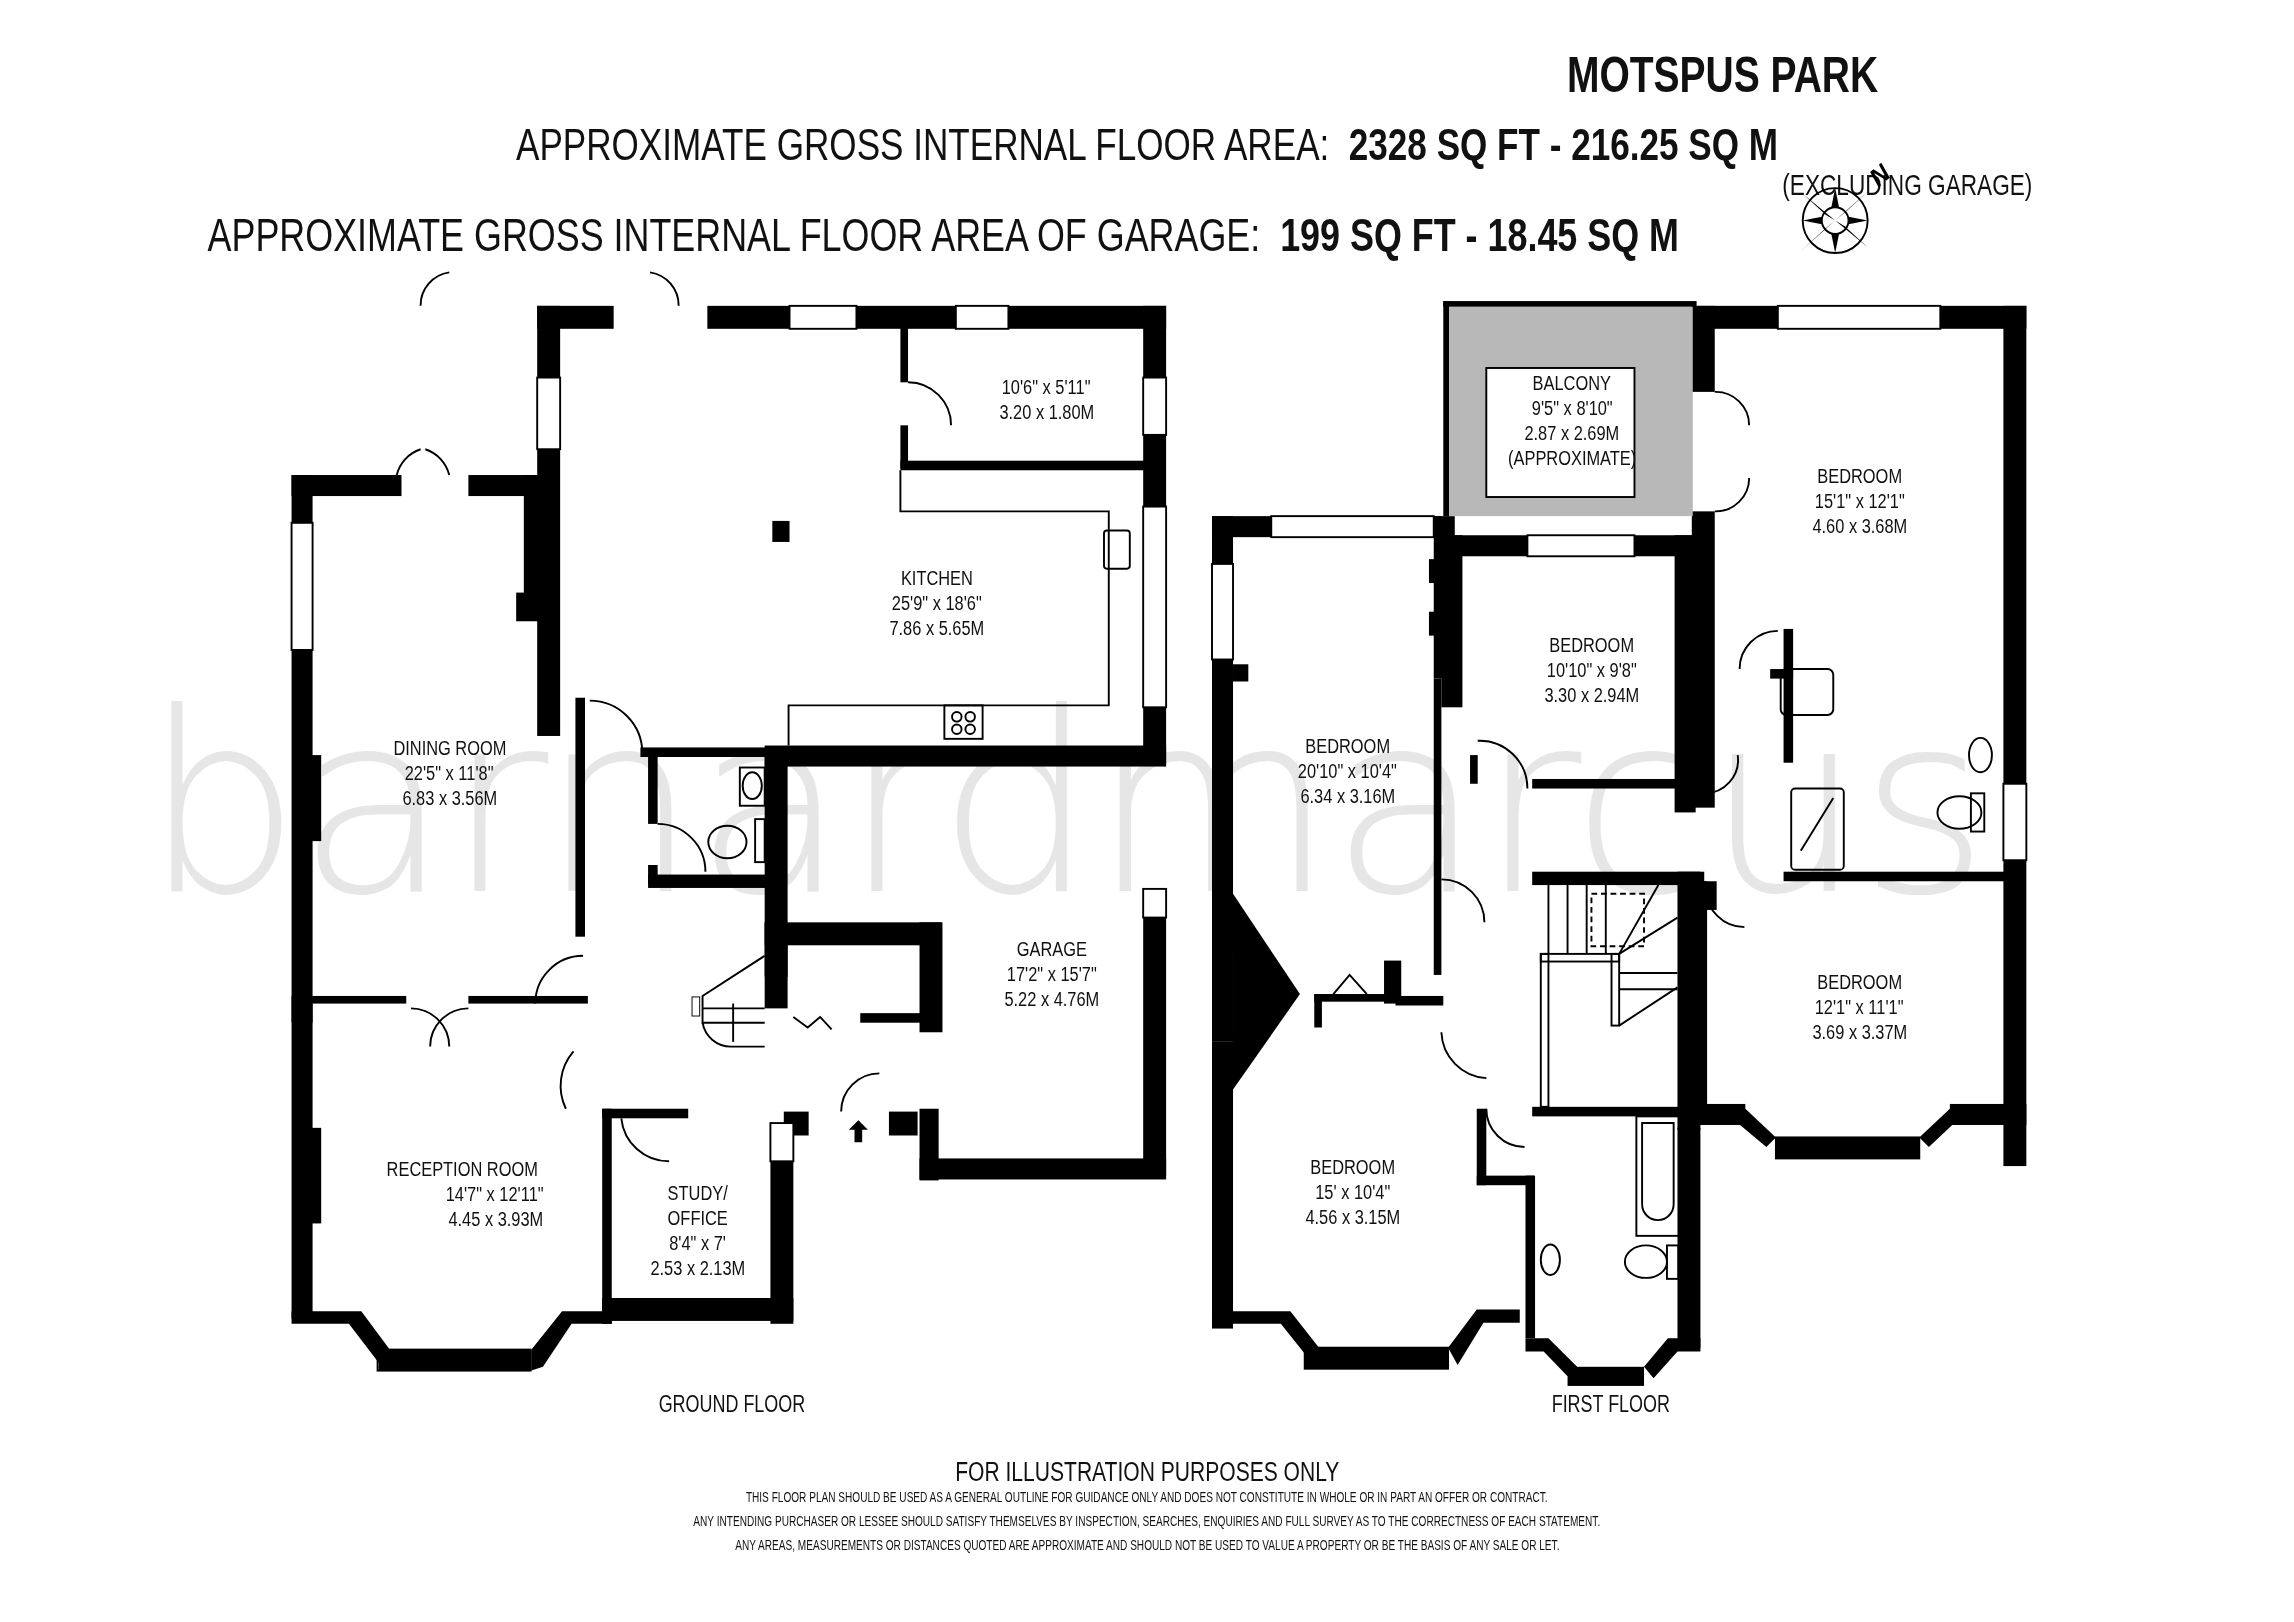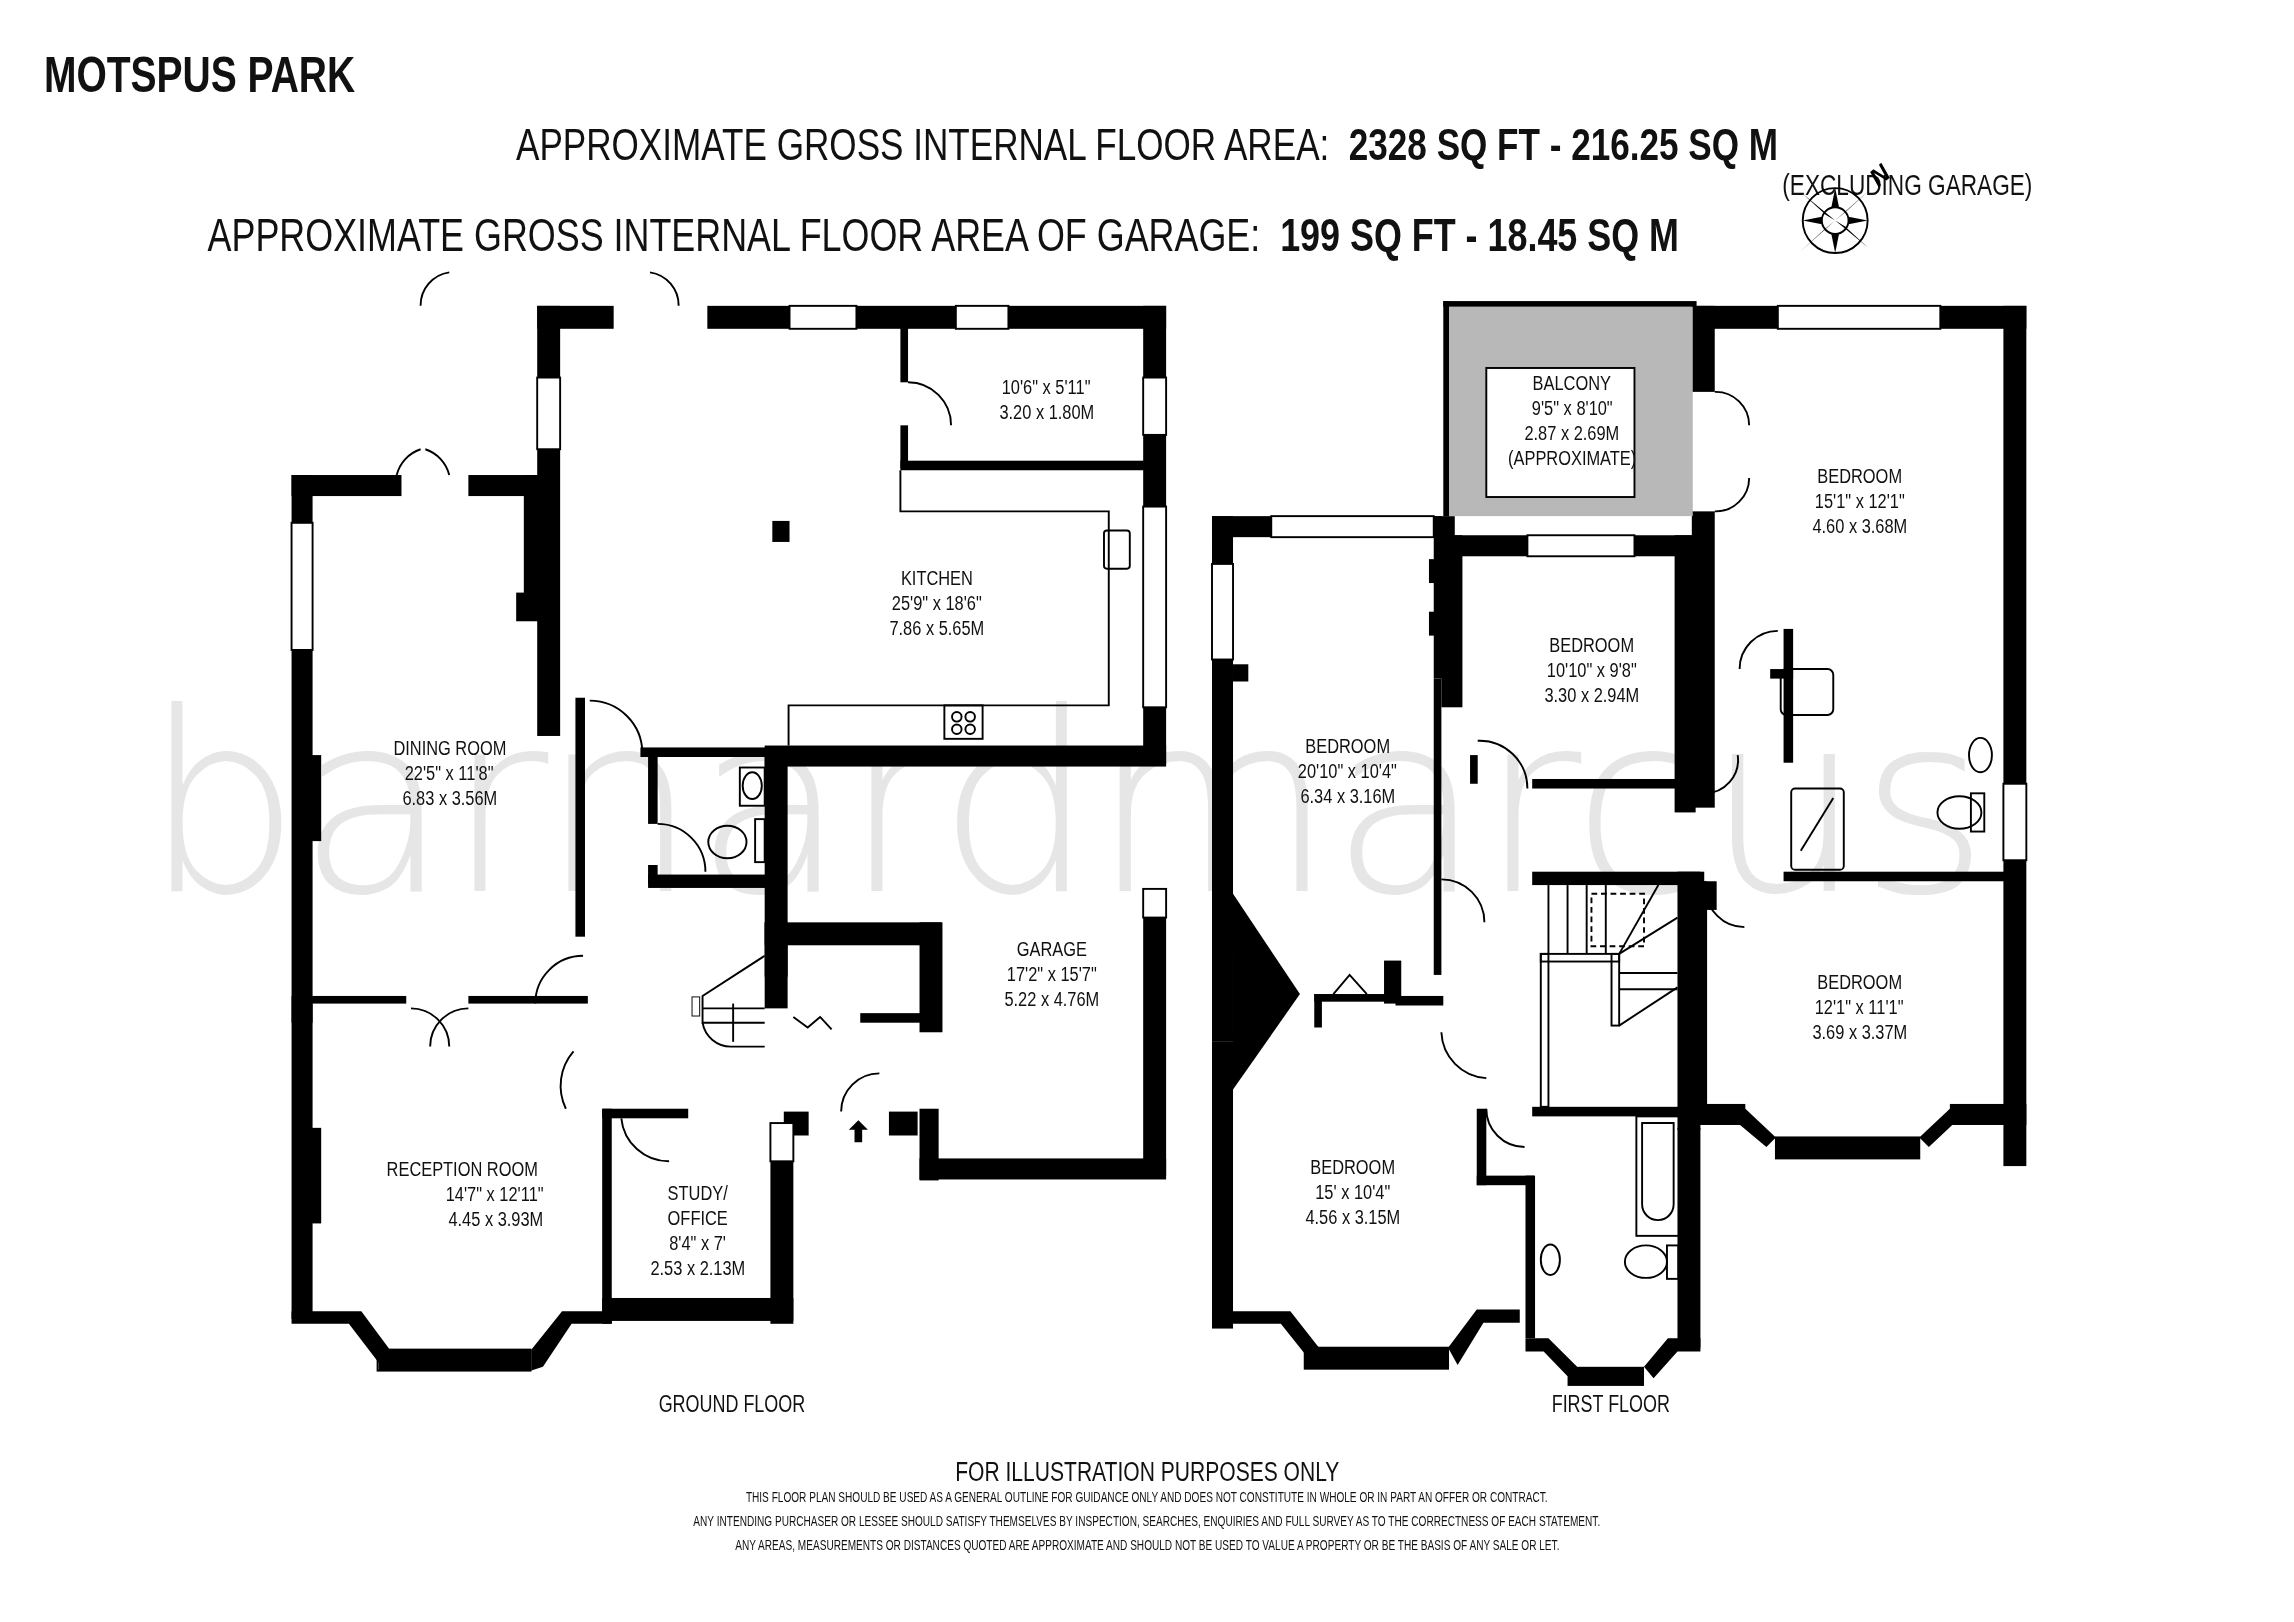--- a/index.html
+++ b/index.html
@@ -1,19 +1,19 @@
 <!DOCTYPE html>
 <html><head>
 <meta charset="utf-8">
 <style>
   html,body{margin:0;padding:0;background:#fff;}
   body{width:2294px;height:1622px;position:relative;overflow:hidden;font-family:"Liberation Sans",sans-serif;color:#111;}
   .abs{position:absolute;}
   .cond{display:inline-block;transform:scaleX(0.78);transform-origin:center;white-space:nowrap;}
-  .title{left:0;width:1922px;top:46px;text-align:left;font-size:50px;font-weight:bold;}
+  .title{left:0;width:1922px;top:46px;text-align:right;font-size:50px;font-weight:bold;}
   .line1{left:0;width:2294px;top:119px;text-align:center;font-size:45px;}
   .line2{left:0;width:2068px;top:169px;text-align:right;font-size:29px;}
   .line3{left:0;width:1864px;top:208px;text-align:center;font-size:46px;}
   .bold{font-weight:bold;}
   .watermark{left:143px;top:660px;font-size:249px;color:#e6e6e6;letter-spacing:-3.8px;font-family:"DejaVu Sans",sans-serif;font-weight:300;z-index:0;}
   svg.plan{position:absolute;left:0;top:0;z-index:1;}
   .room{position:absolute;text-align:center;font-size:20px;line-height:25px;z-index:2;}
   .room .cond{transform:scaleX(0.82);}
   .floor-label{font-size:23px;text-align:center;z-index:2;}
   .illus{left:0;width:2294px;top:1439px;text-align:center;font-size:27px;margin-top:18px;}

